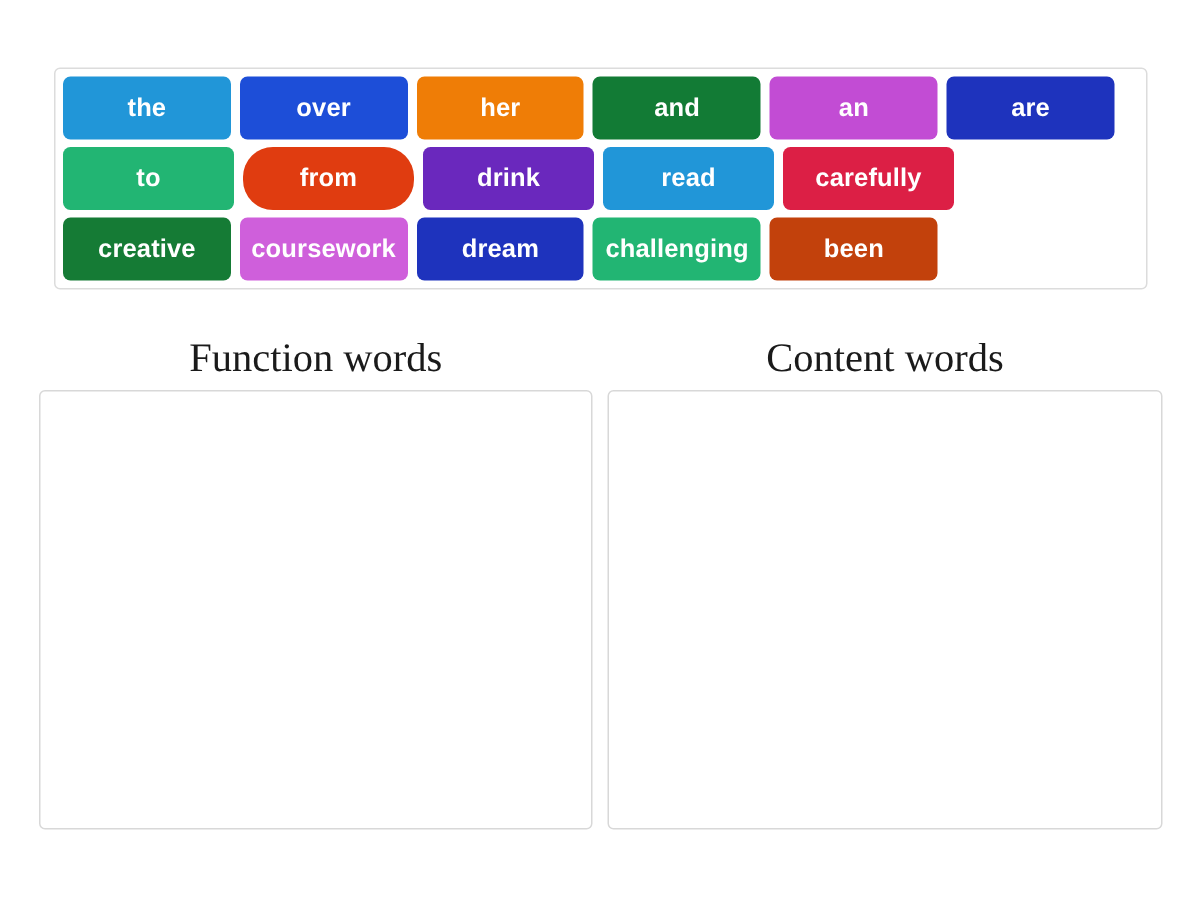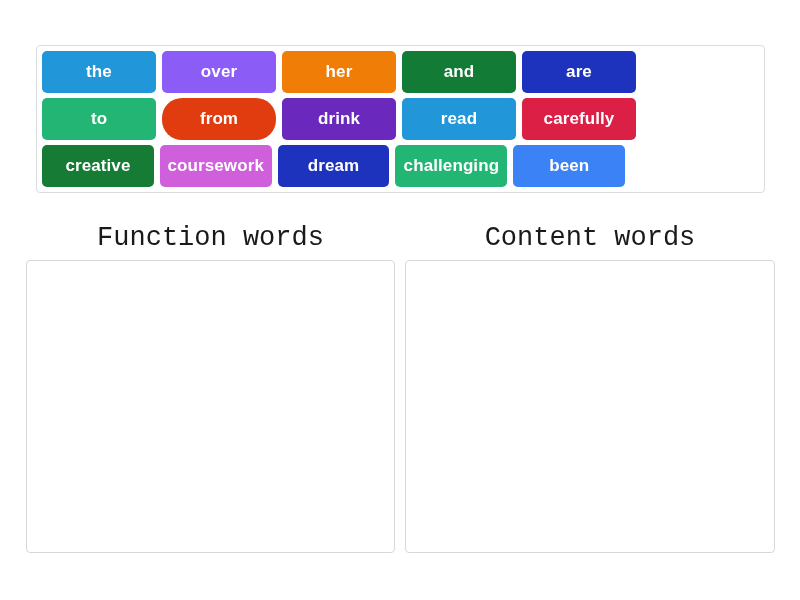--- a/index.html
+++ b/index.html
@@ -66,21 +66,21 @@
   
   .zone-heading {
     position: absolute;
     top: 219px;
     height: 38px;
     line-height: 38px;
     text-align: center;
     font-size: 27px;
     font-weight: normal;
     color: #1a1a1a;
-    font-family: Liberation Mono, monospace;
+    font-family: Liberation Serif, serif;
     margin: 0;
   }
   #heading-function {
     left: 26px;
     width: 369px;
   }
   #heading-content {
     left: 405px;
     width: 370px;
   }
@@ -106,28 +106,31 @@
 </style>
 </head>
 <body>
 
 <div id="word-bank">
 
   <div class="tile-row">
     <div class="tile" style="background: rgb(33, 150, 216);">
         <span>the</span>
       </div>
-    <div class="tile" style="background: #8b5cf6;">
+    <div class="tile" style="background: #1d4ed8;">
         <span>over</span>
       </div>
     <div class="tile" style="background: rgb(239, 125, 6);">
         <span>her</span>
       </div>
     <div class="tile" style="background: rgb(18, 123, 53);">
         <span>and</span>
+      </div>
+    <div class="tile" style="background: rgb(194, 76, 212);">
+        <span>an</span>
       </div>
     <div class="tile" style="background: rgb(30, 51, 189);">
         <span>are</span>
       </div>
   </div>
 
   <div class="tile-row">
     <div class="tile" style="background: rgb(34, 181, 115);">
         <span>to</span>
       </div>
@@ -151,21 +154,21 @@
       </div>
     <div class="tile" style="background: rgb(207, 95, 219);">
         <span>coursework</span>
       </div>
     <div class="tile" style="background: rgb(30, 51, 189);">
         <span>dream</span>
       </div>
     <div class="tile" style="background: rgb(34, 181, 115);">
         <span>challenging</span>
       </div>
-    <div class="tile" style="background: #3b82f6;">
+    <div class="tile" style="background: #c2410c;">
         <span>been</span>
       </div>
     <div class="tile empty-slot">
         <span></span>
       </div>
   </div>
 
 </div>
 
 <div class="zone-heading" id="heading-function">Function words</div>

